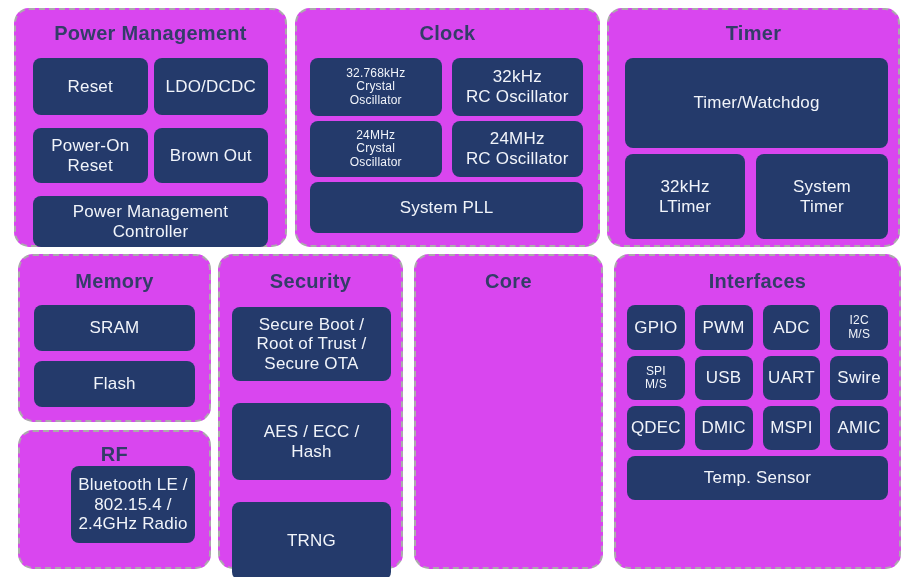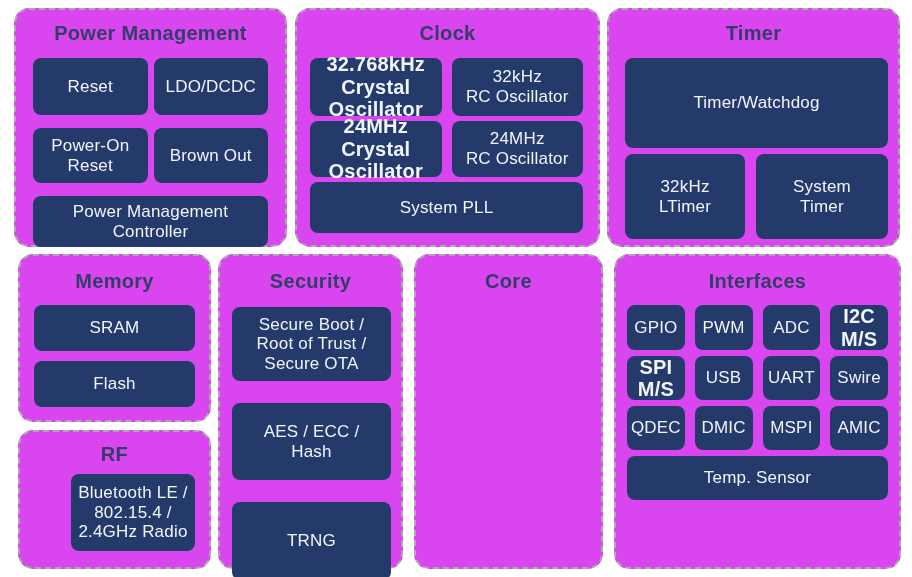--- a/index.html
+++ b/index.html
@@ -32,21 +32,21 @@
     border-radius: 8px;
     display: flex;
     align-items: center;
     justify-content: center;
     text-align: center;
     white-space: pre-line;
     font-size: 17px;
     line-height: 1.15;
     letter-spacing: 0.2px;
   }
-  .block.small { font-size: 20px; line-height: 1.12; font-weight: bold; }
+  .block.small { font-size: 12px; line-height: 1.12; }
   .span2 { grid-column: 1 / -1; }
   .span3 { grid-column: 1 / -1; }
 
   
   #g-power { left: 14px; top: 8px; width: 273px; height: 239px; }
   #g-power .group-title { padding-top: 12px; }
   #g-power .blocks {
     margin: 13px 17px 0;
     grid-template-columns: 1fr 1fr;
     grid-template-rows: 57px 55px 51px;
@@ -76,21 +76,21 @@
   #g-memory .group-title { padding-top: 14px; }
   #g-memory .blocks {
     margin: 12px 14px 0;
     grid-template-rows: 46px 46px;
     gap: 10px;
   }
 
   #g-rf { left: 18px; top: 430px; width: 193px; height: 139px; }
   #g-rf .group-title { padding-top: 11px; }
   #g-rf .blocks {
-    margin: 8px 14px 0;
+    margin: 0 14px 0;
     grid-template-rows: 77px;
     padding-left: 37px;
   }
 
   #g-security { left: 218px; top: 254px; width: 185px; height: 315px; }
   #g-security .group-title { padding-top: 14px; }
   #g-security .blocks {
     margin: 14px 10px 0 12px;
     grid-template-rows: 74px 77px 78px;
     gap: 22px;

